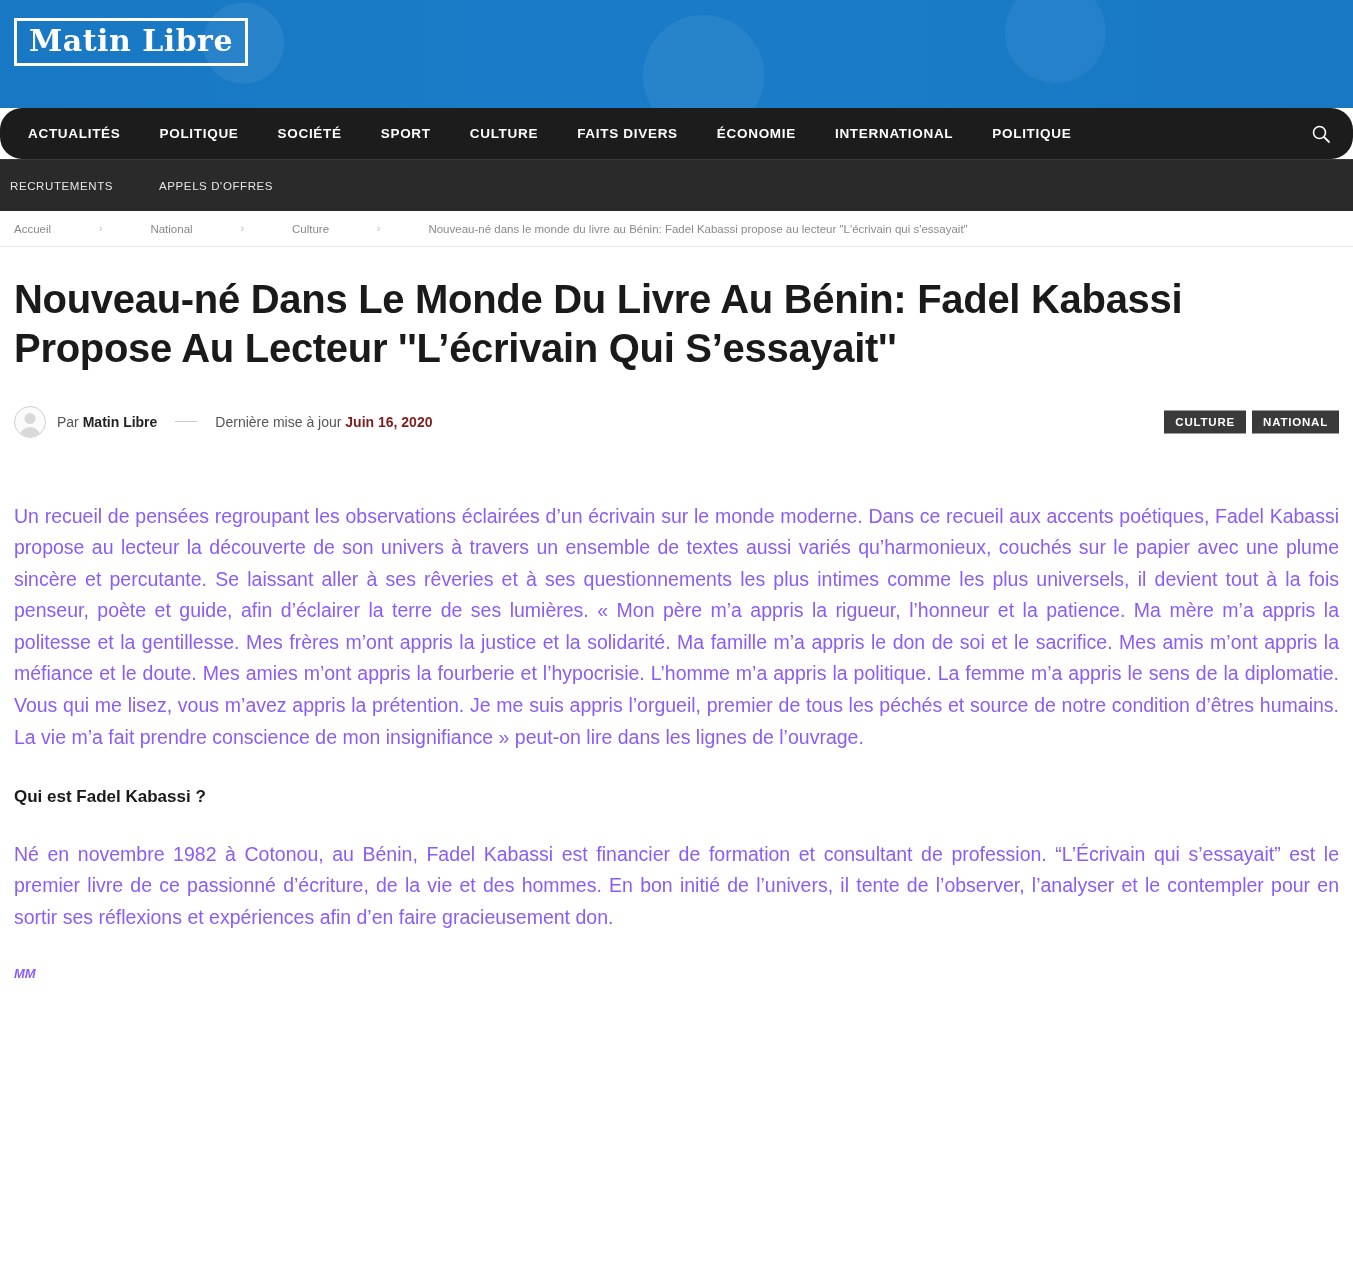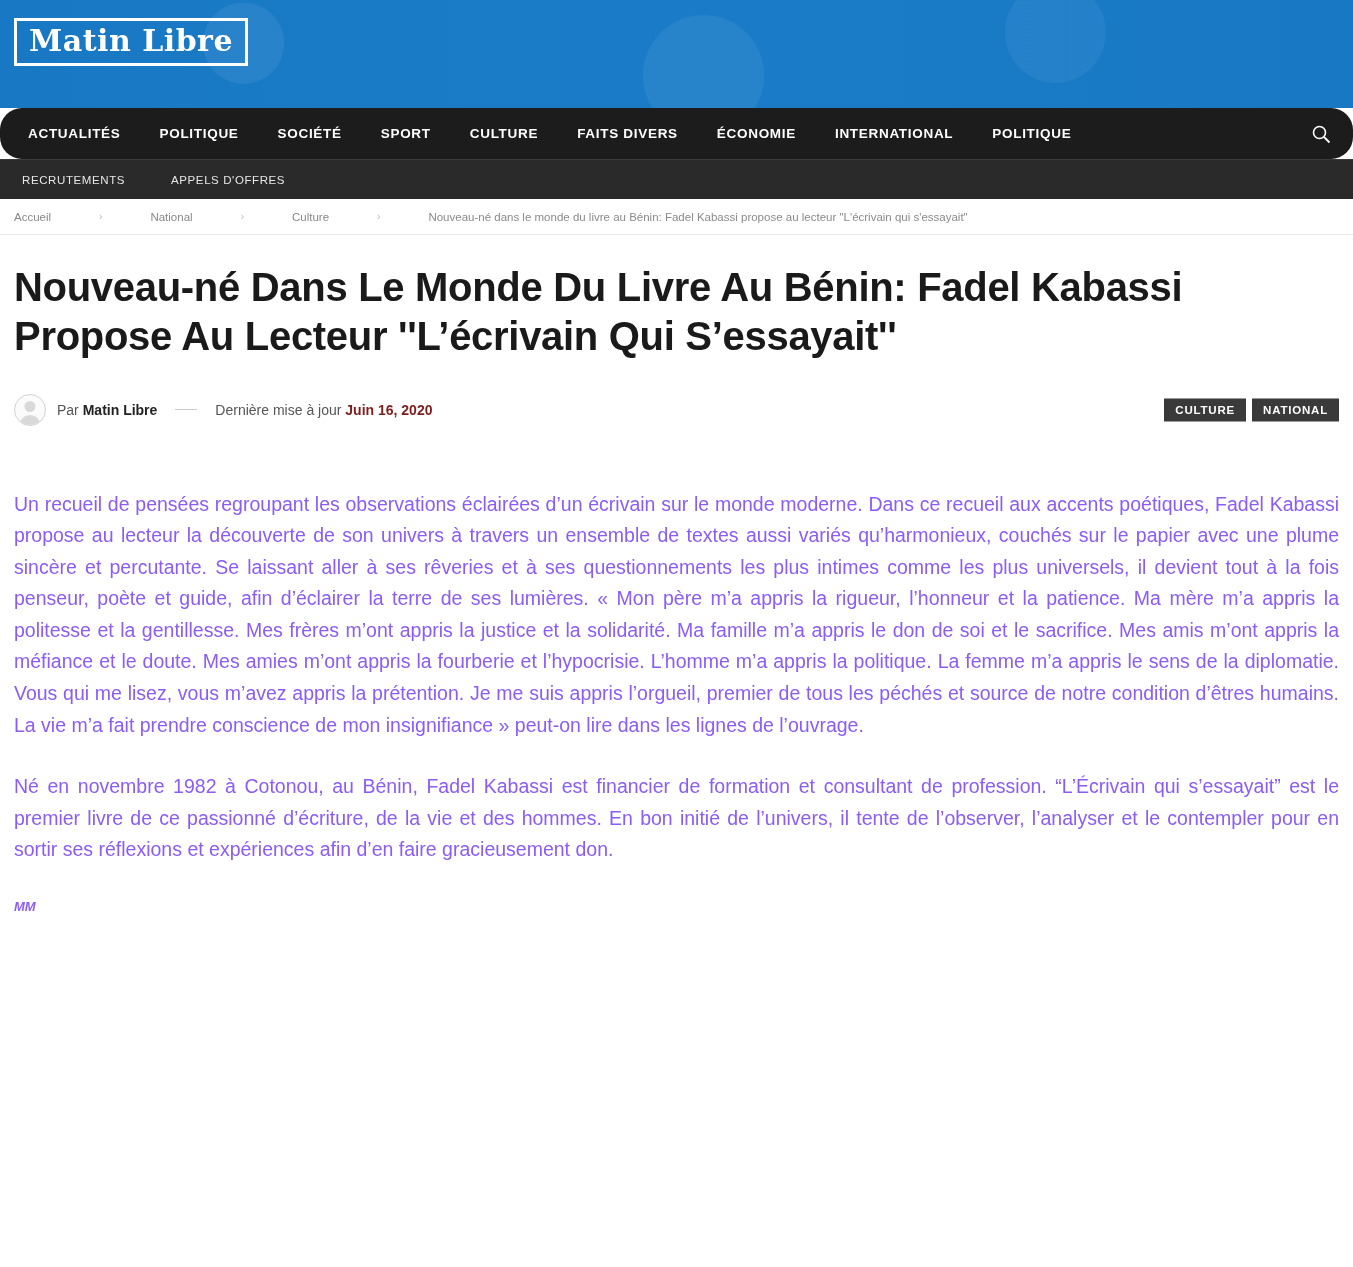--- a/index.html
+++ b/index.html
@@ -70,25 +70,25 @@
     right: 22px;
     top: 50%;
     transform: translateY(-50%);
     width: 20px;
     height: 20px;
     cursor: pointer;
   }
 
   
   .subnav {
-    height: 40px;
+    height: 52px;
     background: #2a2a2a;
     display: flex;
     align-items: center;
-    padding-left: 22px;
+    padding-left: 10px;
     border-top: 1px solid #3a3a3a;
   }
   .subnav-item {
     color: #e6e6e6;
     font-size: 11.5px;
     letter-spacing: 0.6px;
     margin-right: 46px;
     white-space: nowrap;
     cursor: pointer;
   }
@@ -284,18 +284,19 @@
         <b>Juin 16, 2020</b>
       </div>
       <div class="tags">
         <span class="tag">CULTURE</span>
         <span class="tag">NATIONAL</span>
       </div>
     </div>
 
     <div class="body">
       <p>Un recueil de pensées regroupant les observations éclairées d’un écrivain sur le monde moderne. Dans ce recueil aux accents poétiques, Fadel Kabassi propose au lecteur la découverte de son univers à travers un ensemble de textes aussi variés qu’harmonieux, couchés sur le papier avec une plume sincère et percutante. Se laissant aller à ses rêveries et à ses questionnements les plus intimes comme les plus universels, il devient tout à la fois penseur, poète et guide, afin d’éclairer la terre de ses lumières. « Mon père m’a appris la rigueur, l’honneur et la patience. Ma mère m’a appris la politesse et la gentillesse. Mes frères m’ont appris la justice et la solidarité. Ma famille m’a appris le don de soi et le sacrifice. Mes amis m’ont appris la méfiance et le doute. Mes amies m’ont appris la fourberie et l’hypocrisie. L’homme m’a appris la politique. La femme m’a appris le sens de la diplomatie. Vous qui me lisez, vous m’avez appris la prétention. Je me suis appris l’orgueil, premier de tous les péchés et source de notre condition d’êtres humains. La vie m’a fait prendre conscience de mon insignifiance » peut-on lire dans les lignes de l’ouvrage.</p>
+      <p class="subhead">Qui est Fadel Kabassi ?</p>
       <p>Né en novembre 1982 à Cotonou, au Bénin, Fadel Kabassi est financier de formation et consultant de profession. “L’Écrivain qui s’essayait” est le premier livre de ce passionné d’écriture, de la vie et des hommes.  En bon initié de l’univers, il tente de l’observer, l’analyser et le  contempler pour en sortir ses réflexions et expériences afin d’en faire gracieusement  don.</p>
       <p class="sig">MM</p>
     </div>
   </article>
 
 </div>
 
 </body></html>

